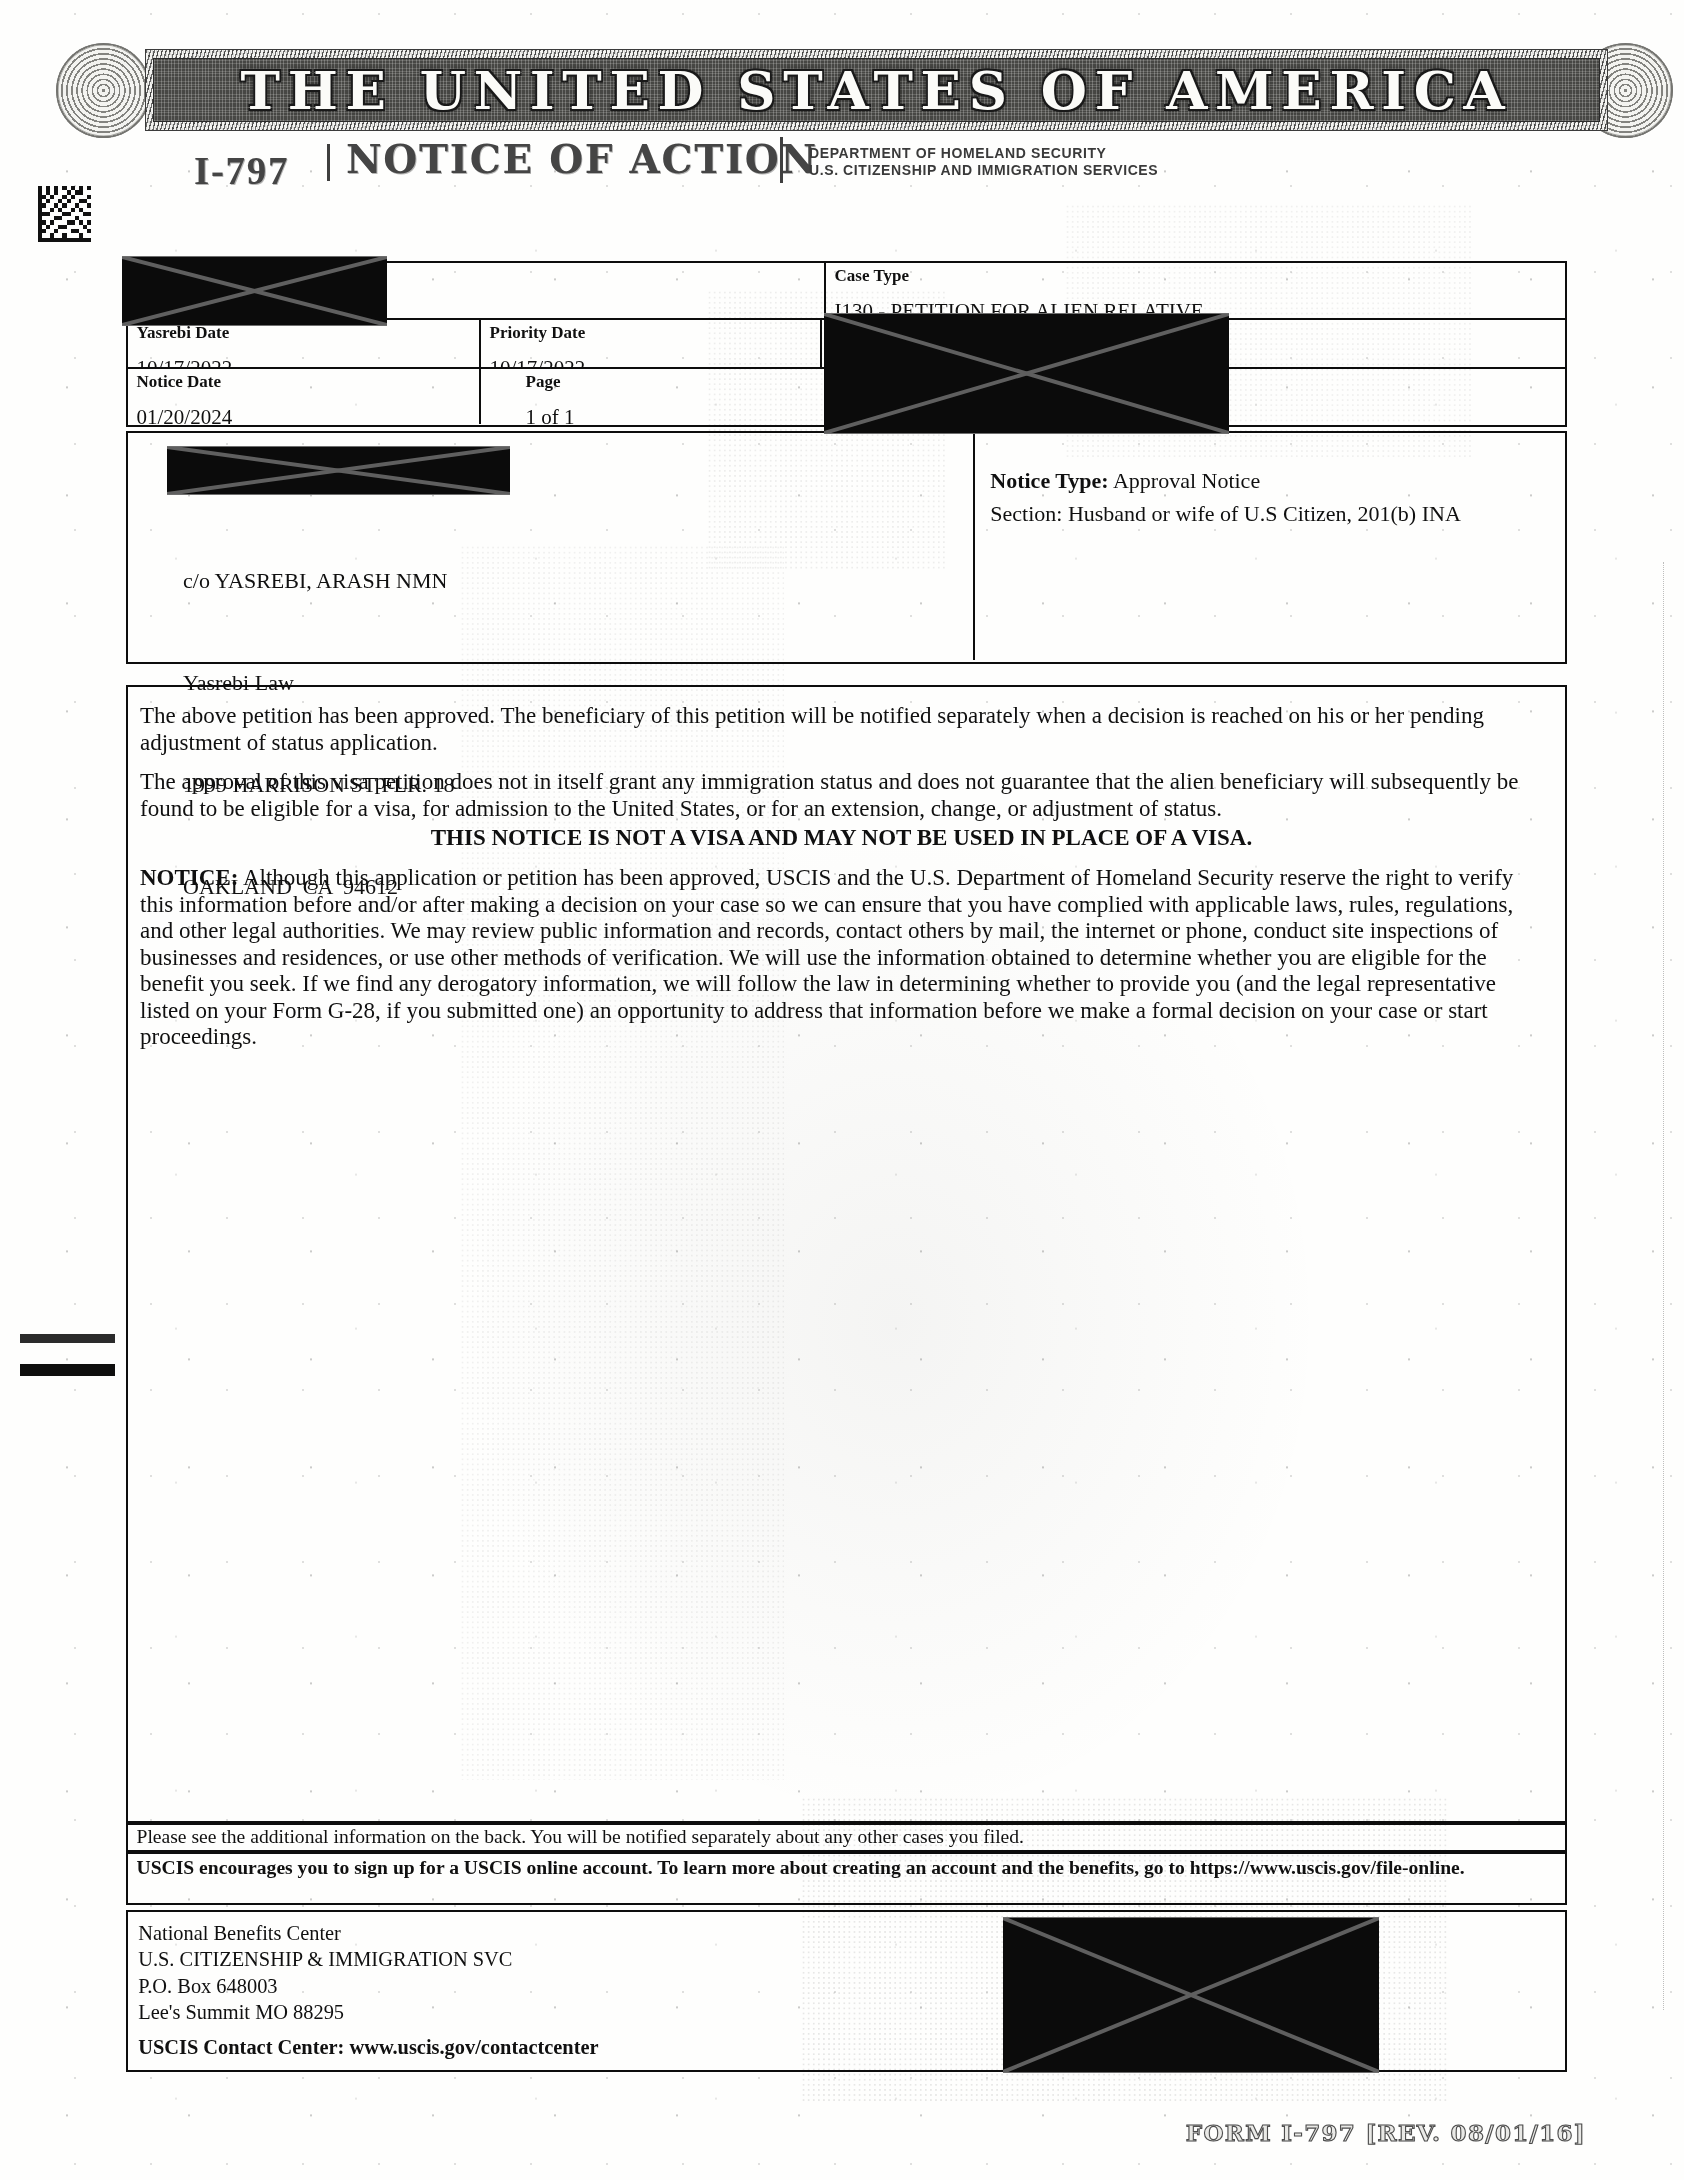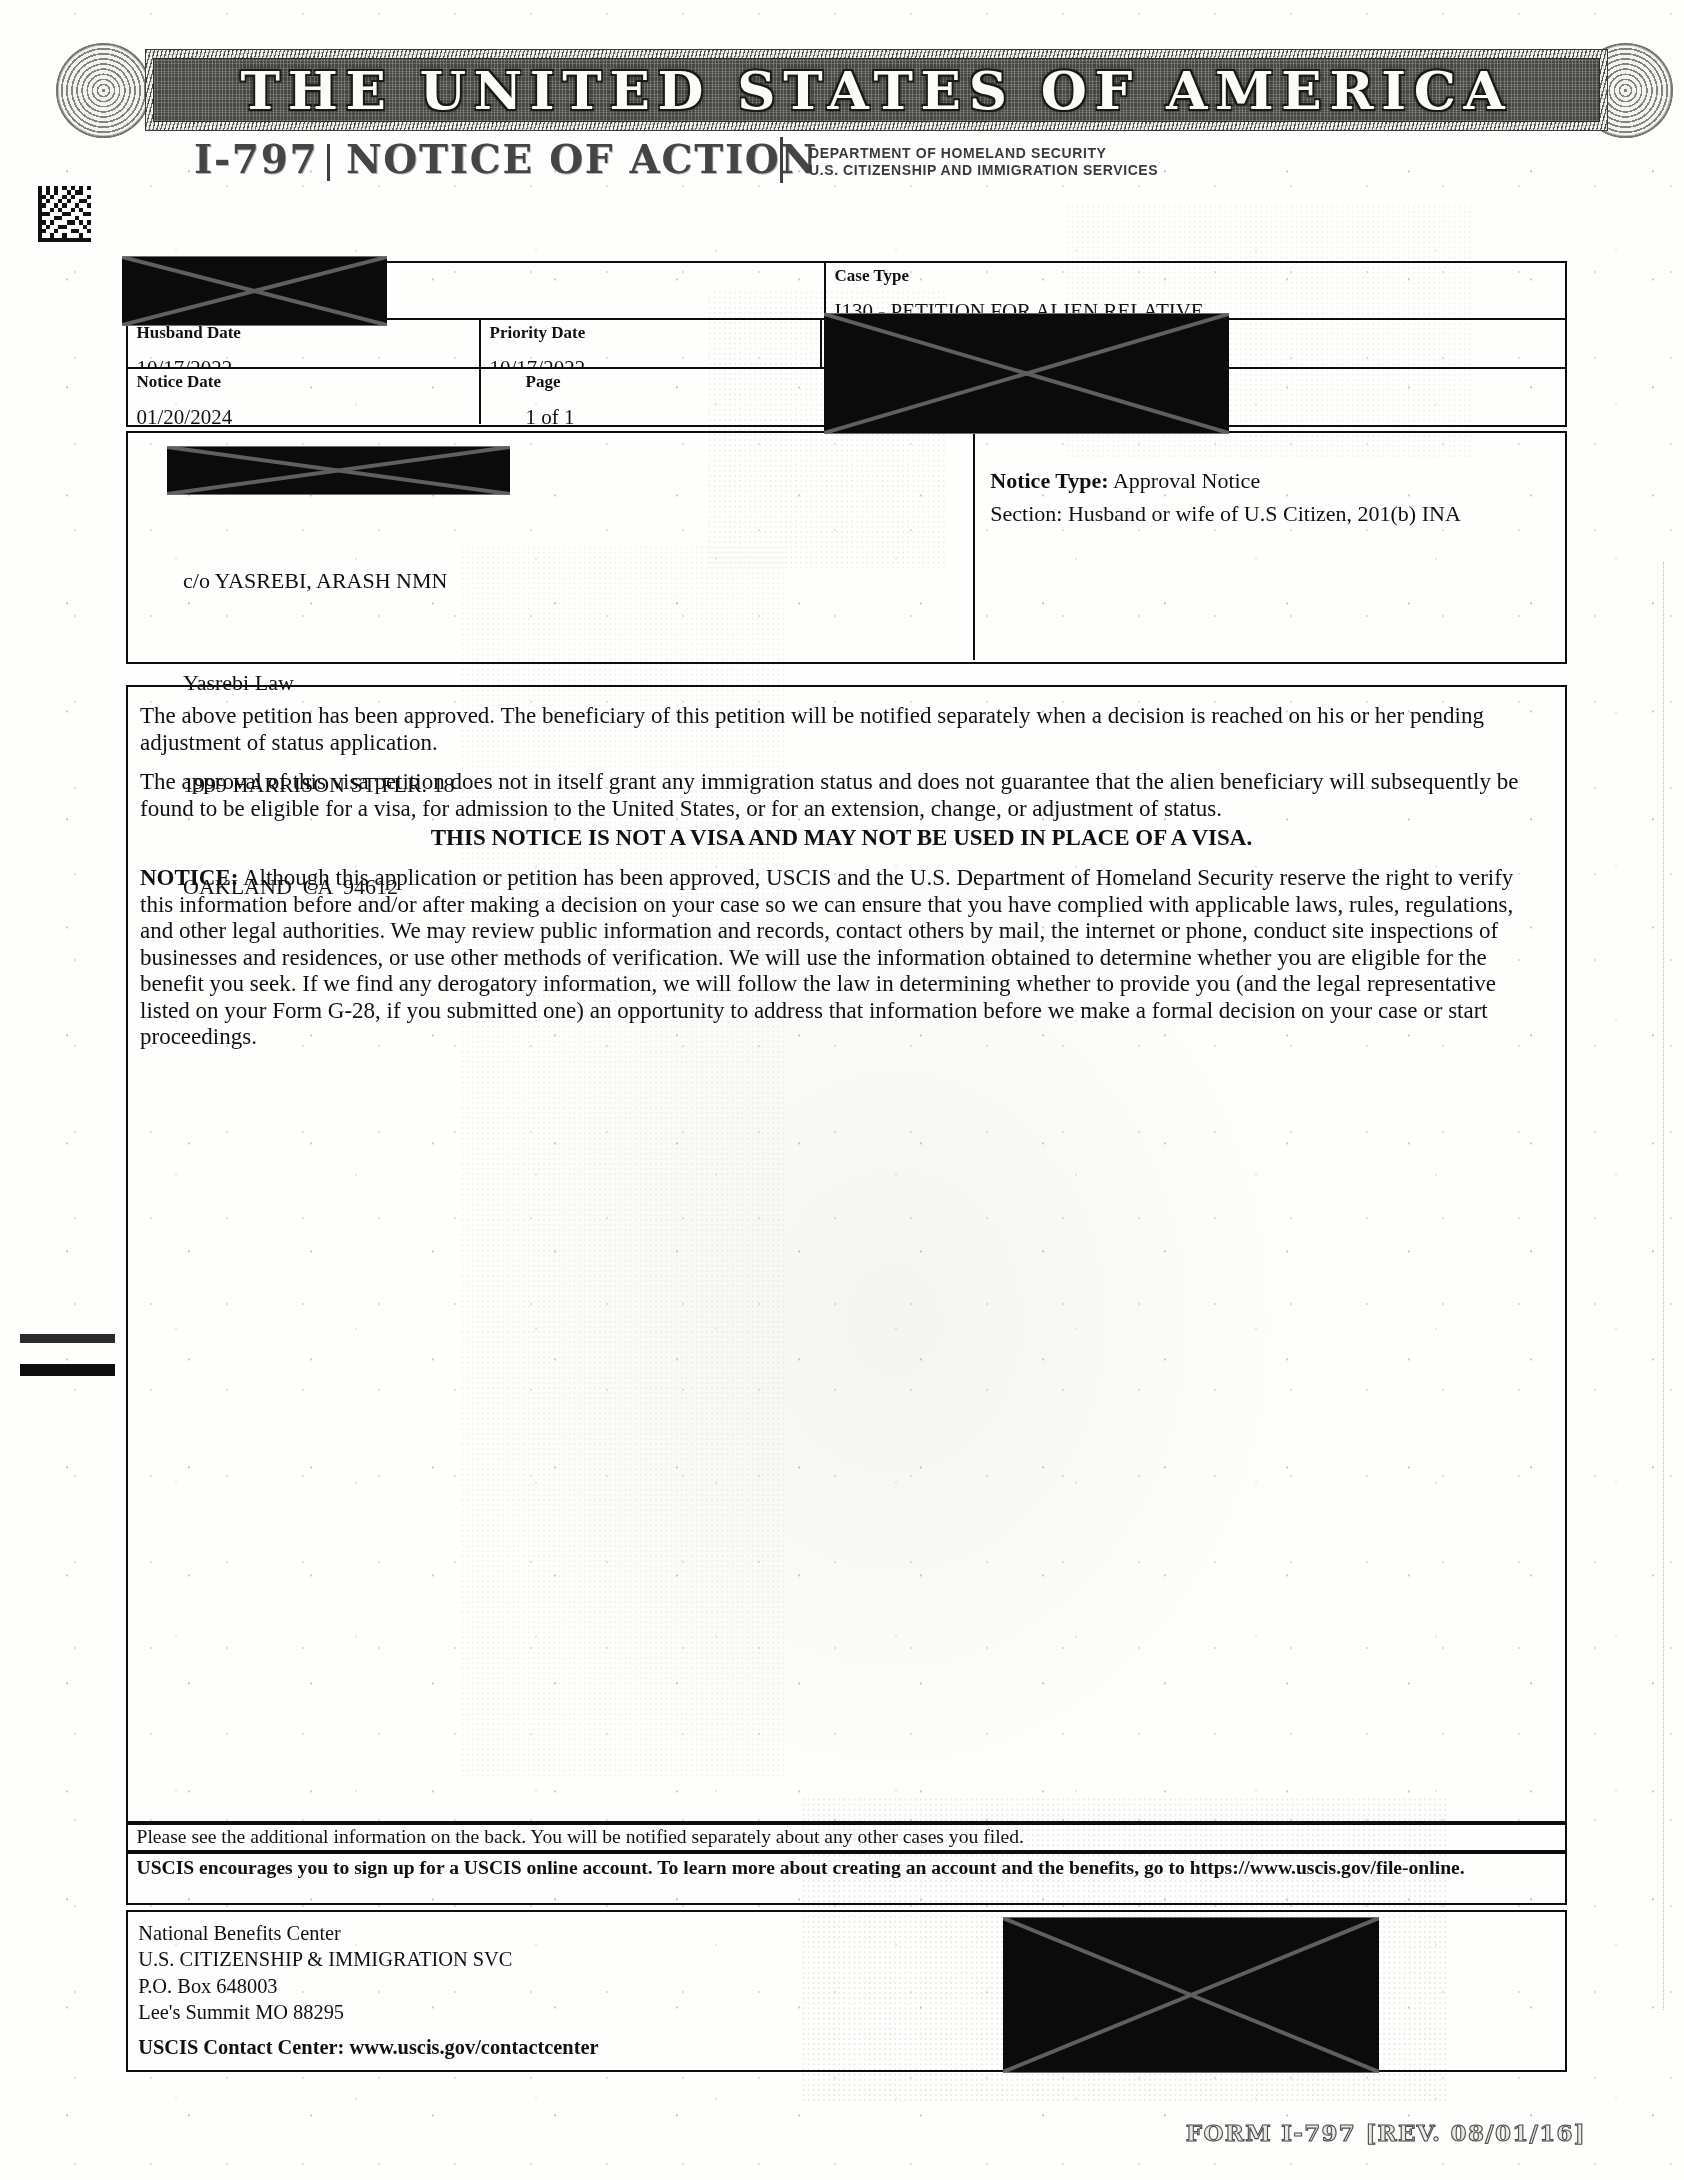--- a/index.html
+++ b/index.html
@@ -71,21 +71,21 @@
   #banner-end-right { left: 1578px; }
 
   
   .heading-text {
     position: absolute;
     font-family: "DejaVu Serif", serif; font-weight: bold;
     font-size: 39px; letter-spacing: 1.7px; color: #454545;
     text-shadow: 0.9px 0.9px 0 rgba(120,120,120,.55);
     white-space: nowrap;
   }
-  #form-number { left: 194px; top: 136px; }
+  #form-number { left: 194px; top: 148px; font-family: Liberation Serif, serif; }
   #form-title  { left: 346px; top: 136px; }
   .heading-sep { position: absolute; background: #3f3f3f; }
   #sep1 { left: 327px; top: 144px; width: 3.4px; height: 37px; }
   #sep2 { left: 780px; top: 137px; width: 3.4px; height: 46px; }
   #agency-block {
     position: absolute; left: 809px; top: 145px;
     font-family: "Liberation Sans", sans-serif; font-weight: bold;
     font-size: 14px; letter-spacing: 0.6px; line-height: 16.6px; color: #3a3a3a;
     white-space: nowrap;
   }
@@ -220,21 +220,21 @@
   <div class="boxed" id="case-table">
     <div class="trow" id="row1">
       <div class="tcell c-receipt"></div>
       <div class="tcell c-case">
         <div class="cell-label">Case Type</div>
         <div class="cell-value">I130 - PETITION FOR ALIEN RELATIVE</div>
       </div>
     </div>
     <div class="trow" id="row2">
       <div class="tcell c-a">
-        <div class="cell-label">Husband Date</div>
+        <div class="cell-label">Yasrebi Date</div>
         <div class="cell-value">10/17/2022</div>
       </div>
       <div class="tcell c-b">
         <div class="cell-label">Priority Date</div>
         <div class="cell-value">10/17/2022</div>
       </div>
       <div class="tcell c-rest"></div>
     </div>
     <div class="trow" id="row3">
       <div class="tcell c-a">

